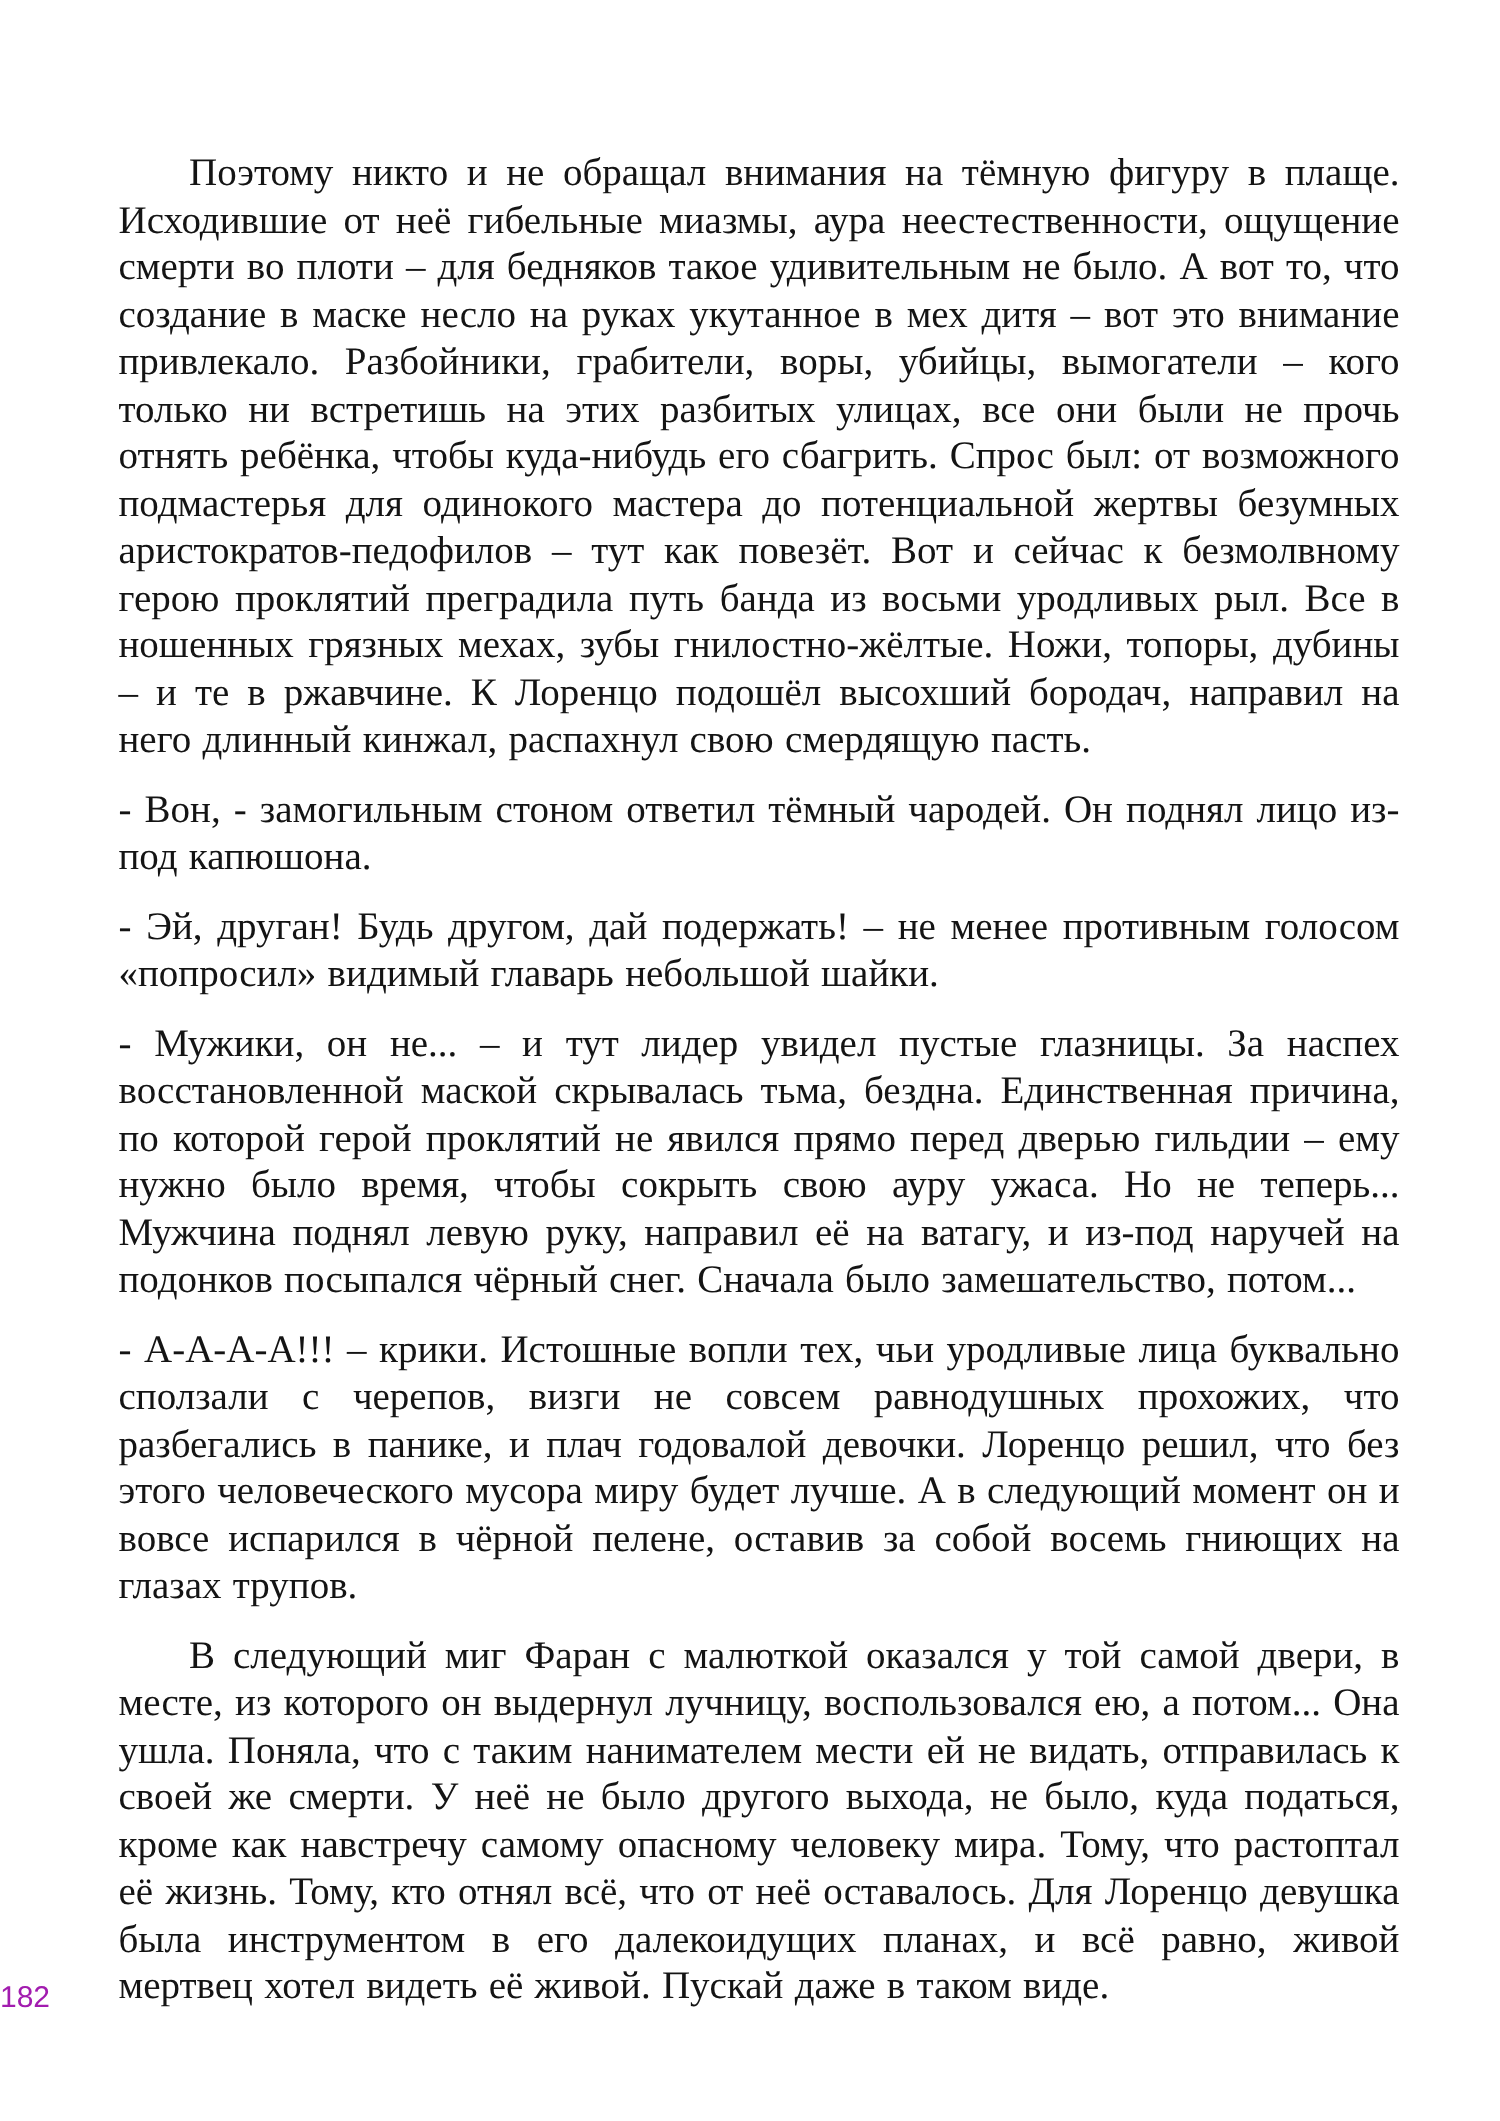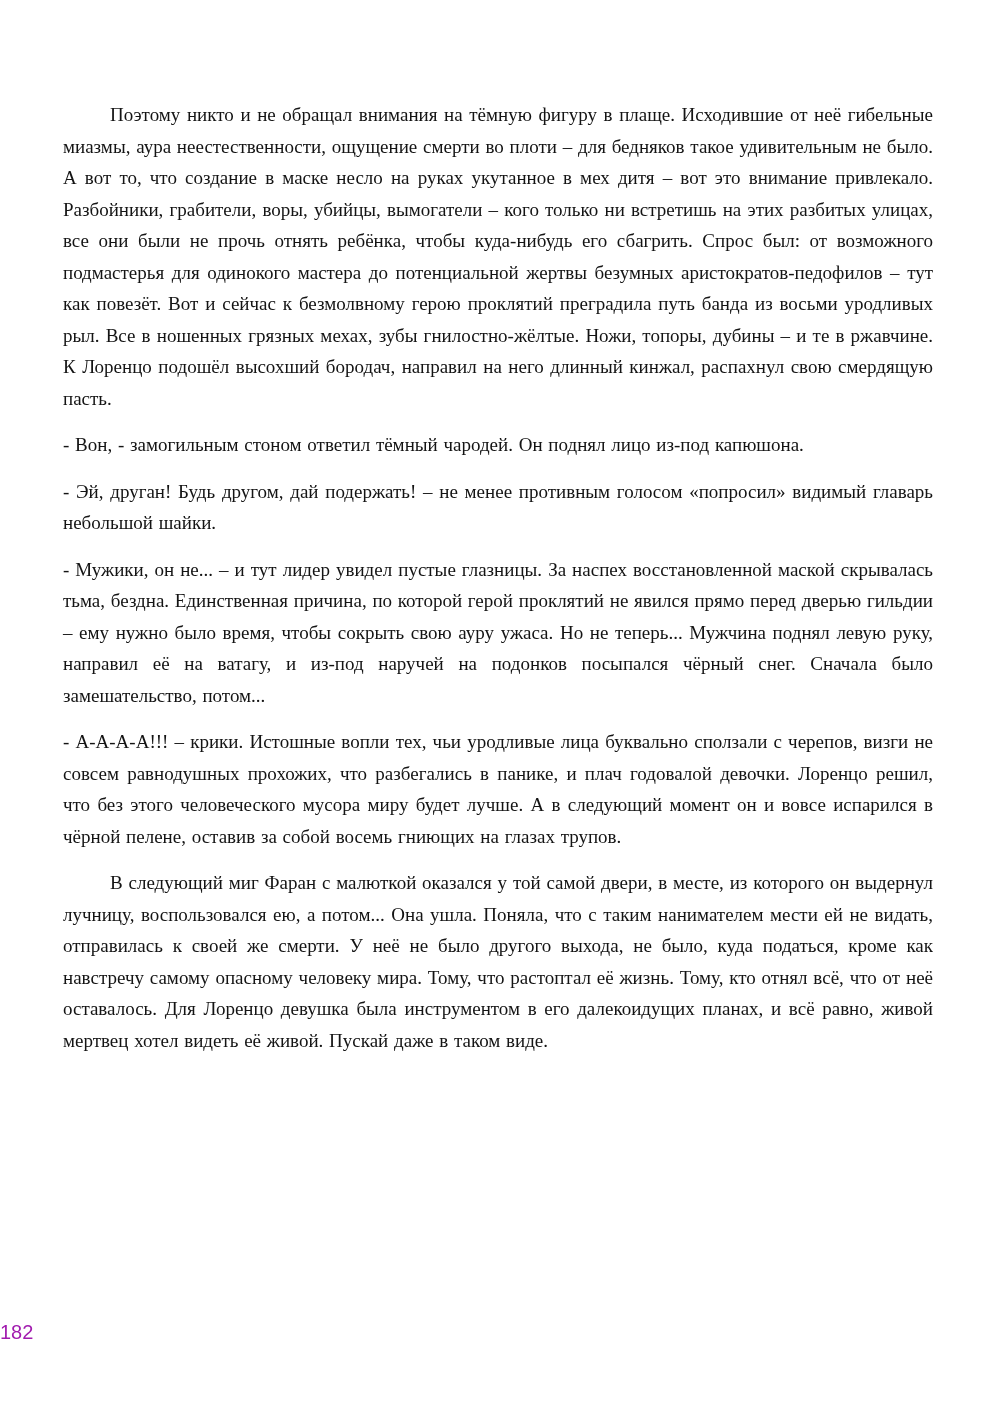--- a/index.html
+++ b/index.html
@@ -16,22 +16,22 @@
     font-family: "Liberation Serif", "DejaVu Serif", serif;
     color: #141414;
   }
   .text-block {
     position: absolute;
     left: 63px;
     top: 99px;
     width: 870px;
   }
   .para {
-    margin: 0 0 15px 0;
-    font-size: 19px;
+    margin: 0 0 15px 16px;
+    font-size: 26px;
     line-height: 31.5px;
     text-align: justify;
     word-spacing: 1px;
   }
   .para.indent {
     text-indent: 47px;
   }
   .page-number {
     position: absolute;
     bottom: 70px;

